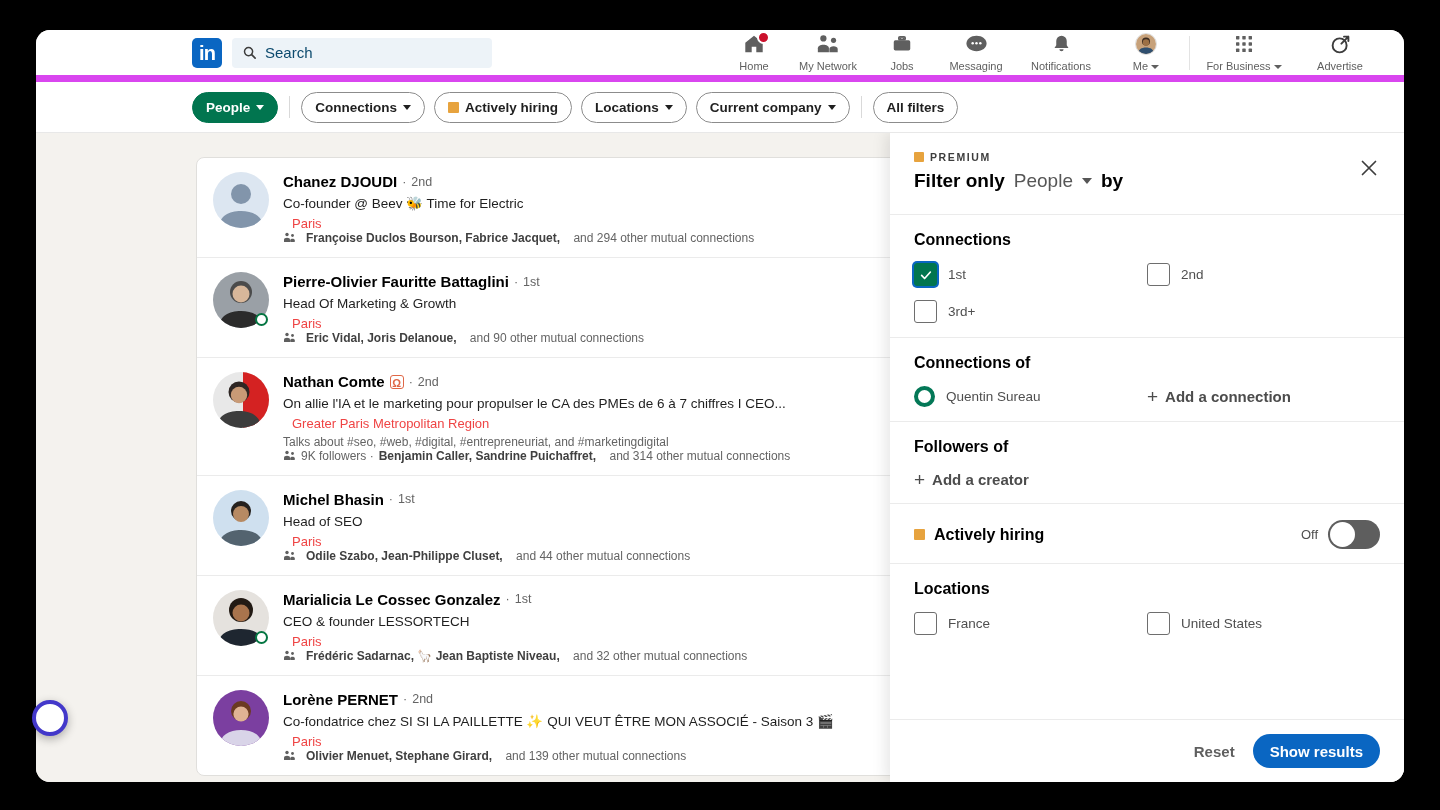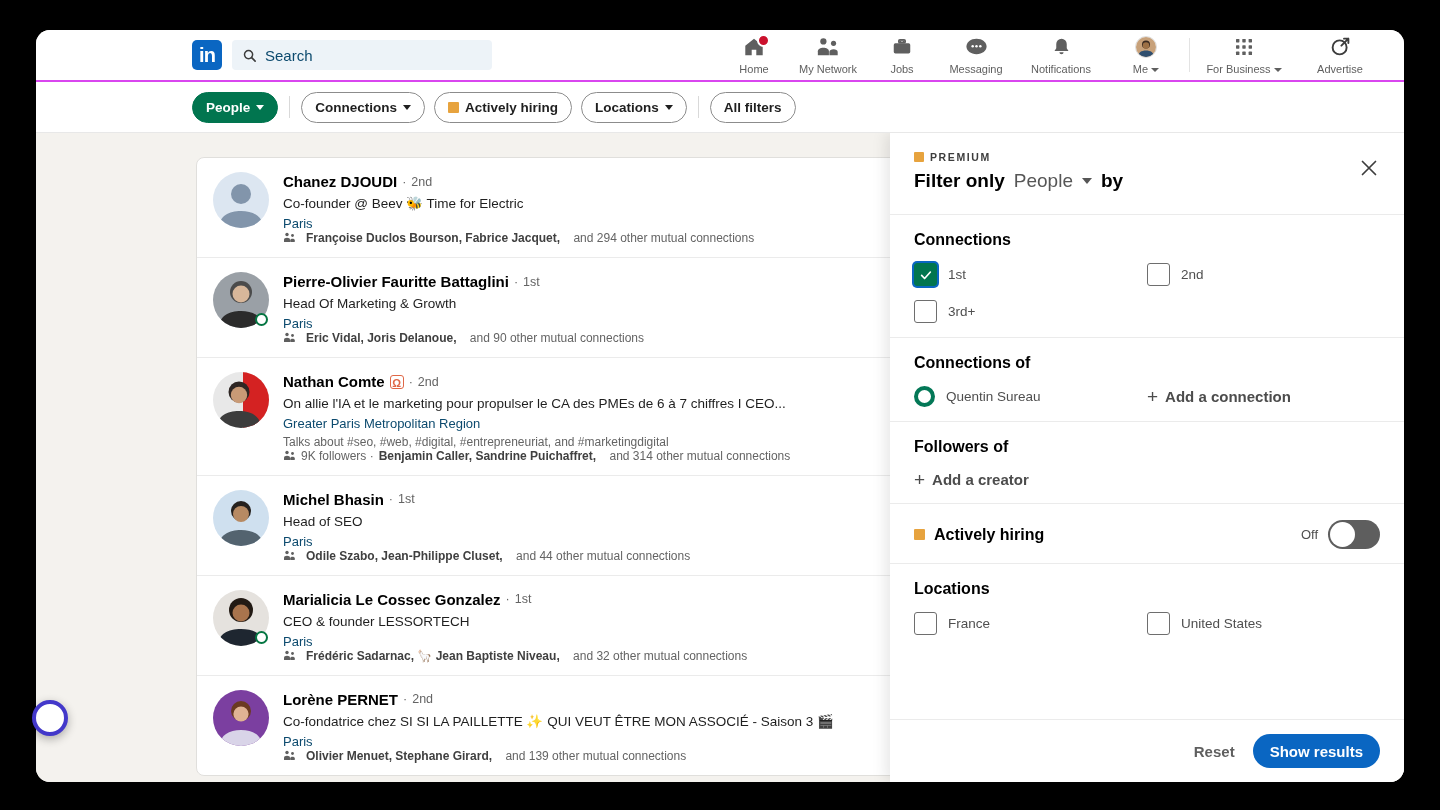--- a/index.html
+++ b/index.html
@@ -23,21 +23,21 @@
   }
 
   
   .topnav {
     height: 52px;
     background: #ffffff;
     display: flex;
     align-items: center;
     padding: 0 8px 0 0;
     position: relative;
-    border-bottom: 2px solid #d946ef;
+    border-bottom: 7px solid #d946ef;
   }
   .nav-left { display:flex; align-items:center; gap:10px; padding-left:156px; }
   .li-logo {
     width: 30px; height: 30px; border-radius: 5px; background:#0a66c2;
     display:flex; align-items:center; justify-content:center;
     color:#fff; font-weight:700; font-size:20px; line-height:1;
     letter-spacing:-1px; font-family:"Liberation Sans", sans-serif;
   }
   .searchbox {
     width: 260px; height: 30px; background:#edf3f8; border-radius:4px;
@@ -106,21 +106,21 @@
     border-radius:50%; background:#fff; border:2.5px solid #057642;
   }
   .r-body { flex:1; min-width:0; padding-top:1px; }
   .r-name {
     font-size:15px; font-weight:700; color:#000; display:flex; align-items:center; gap:5px;
     line-height:1.25;
   }
   .r-name .degree { font-weight:400; font-size:12.5px; color:#646464; }
   .r-name .dot { color:#646464; font-weight:400; font-size:12.5px; }
   .r-headline { font-size:13.5px; color:#1f1f1f; margin-top:3px; line-height:1.35; white-space:nowrap; overflow:hidden;}
-  .r-loc { font-size:13px; color:#0c4a6e; margin-top:3px; }
+  .r-loc { font-size:13px; color:#ef4444; margin-top:3px;margin-left:9px; }
   .r-talks { font-size:12px; color:#646464; margin-top:4px; }
   .r-mutual { font-size:12px; color:#646464; display:flex; align-items:center; gap:5px; }
   .r-mutual b { color:#404040; font-weight:700; }
   .r-action { position:absolute; right:-2px; top:22px; }
   .btn-outline {
     height:31px; padding:0 15px; border-radius:16px; border:1px solid #0a66c2;
     color:#0a66c2; background:#fff; font-size:13.5px; font-weight:700;
     display:flex; align-items:center; cursor:pointer; white-space:nowrap;
   }
   .verif-badge {
@@ -325,20 +325,24 @@
       <i class="pcaret"></i>
     </div>
     <div class="pill">
       <span class="gold-sq"></span>
       <span>Actively hiring</span>
     </div>
     <div class="pill">
       <span>Locations</span>
       <i class="pcaret"></i>
     </div>
+    <div class="pill">
+      <span>Current company</span>
+      <i class="pcaret"></i>
+    </div>
     <div class="pill-sep"></div>
     <div class="pill">
       <span>All filters</span>
     </div>
   </div>
 
   <div class="main">
 
     <div class="results-card">
 

